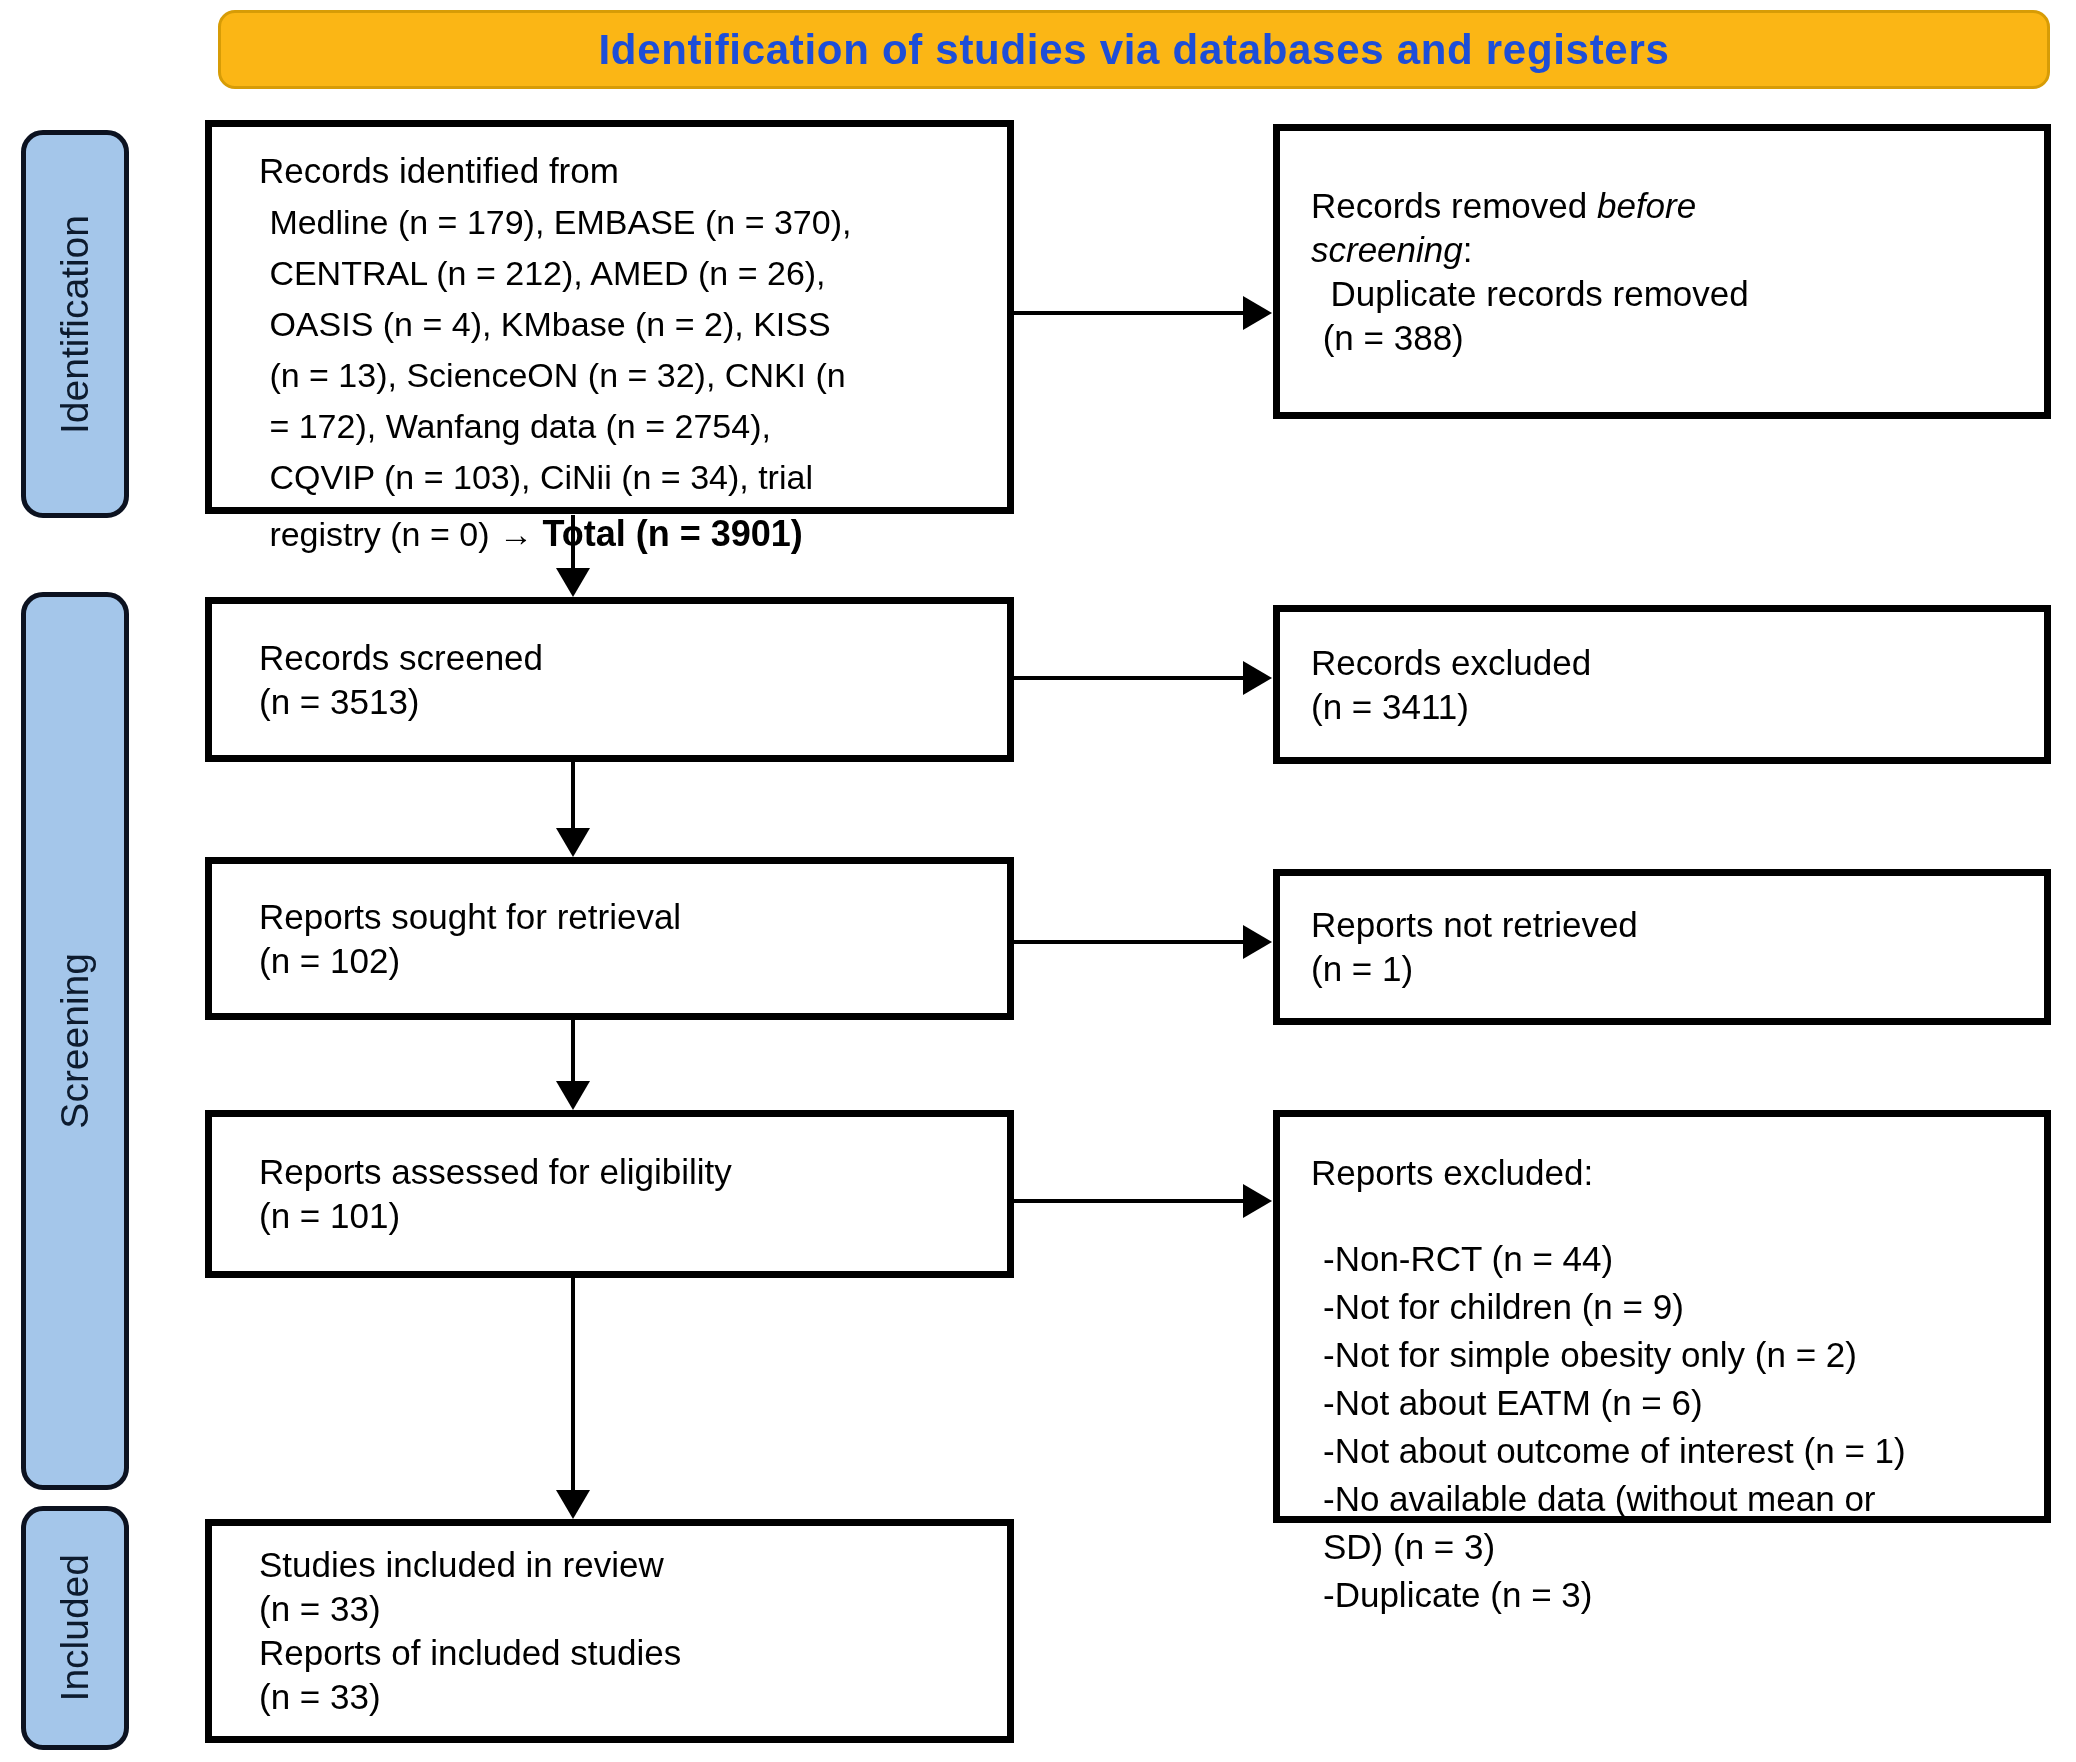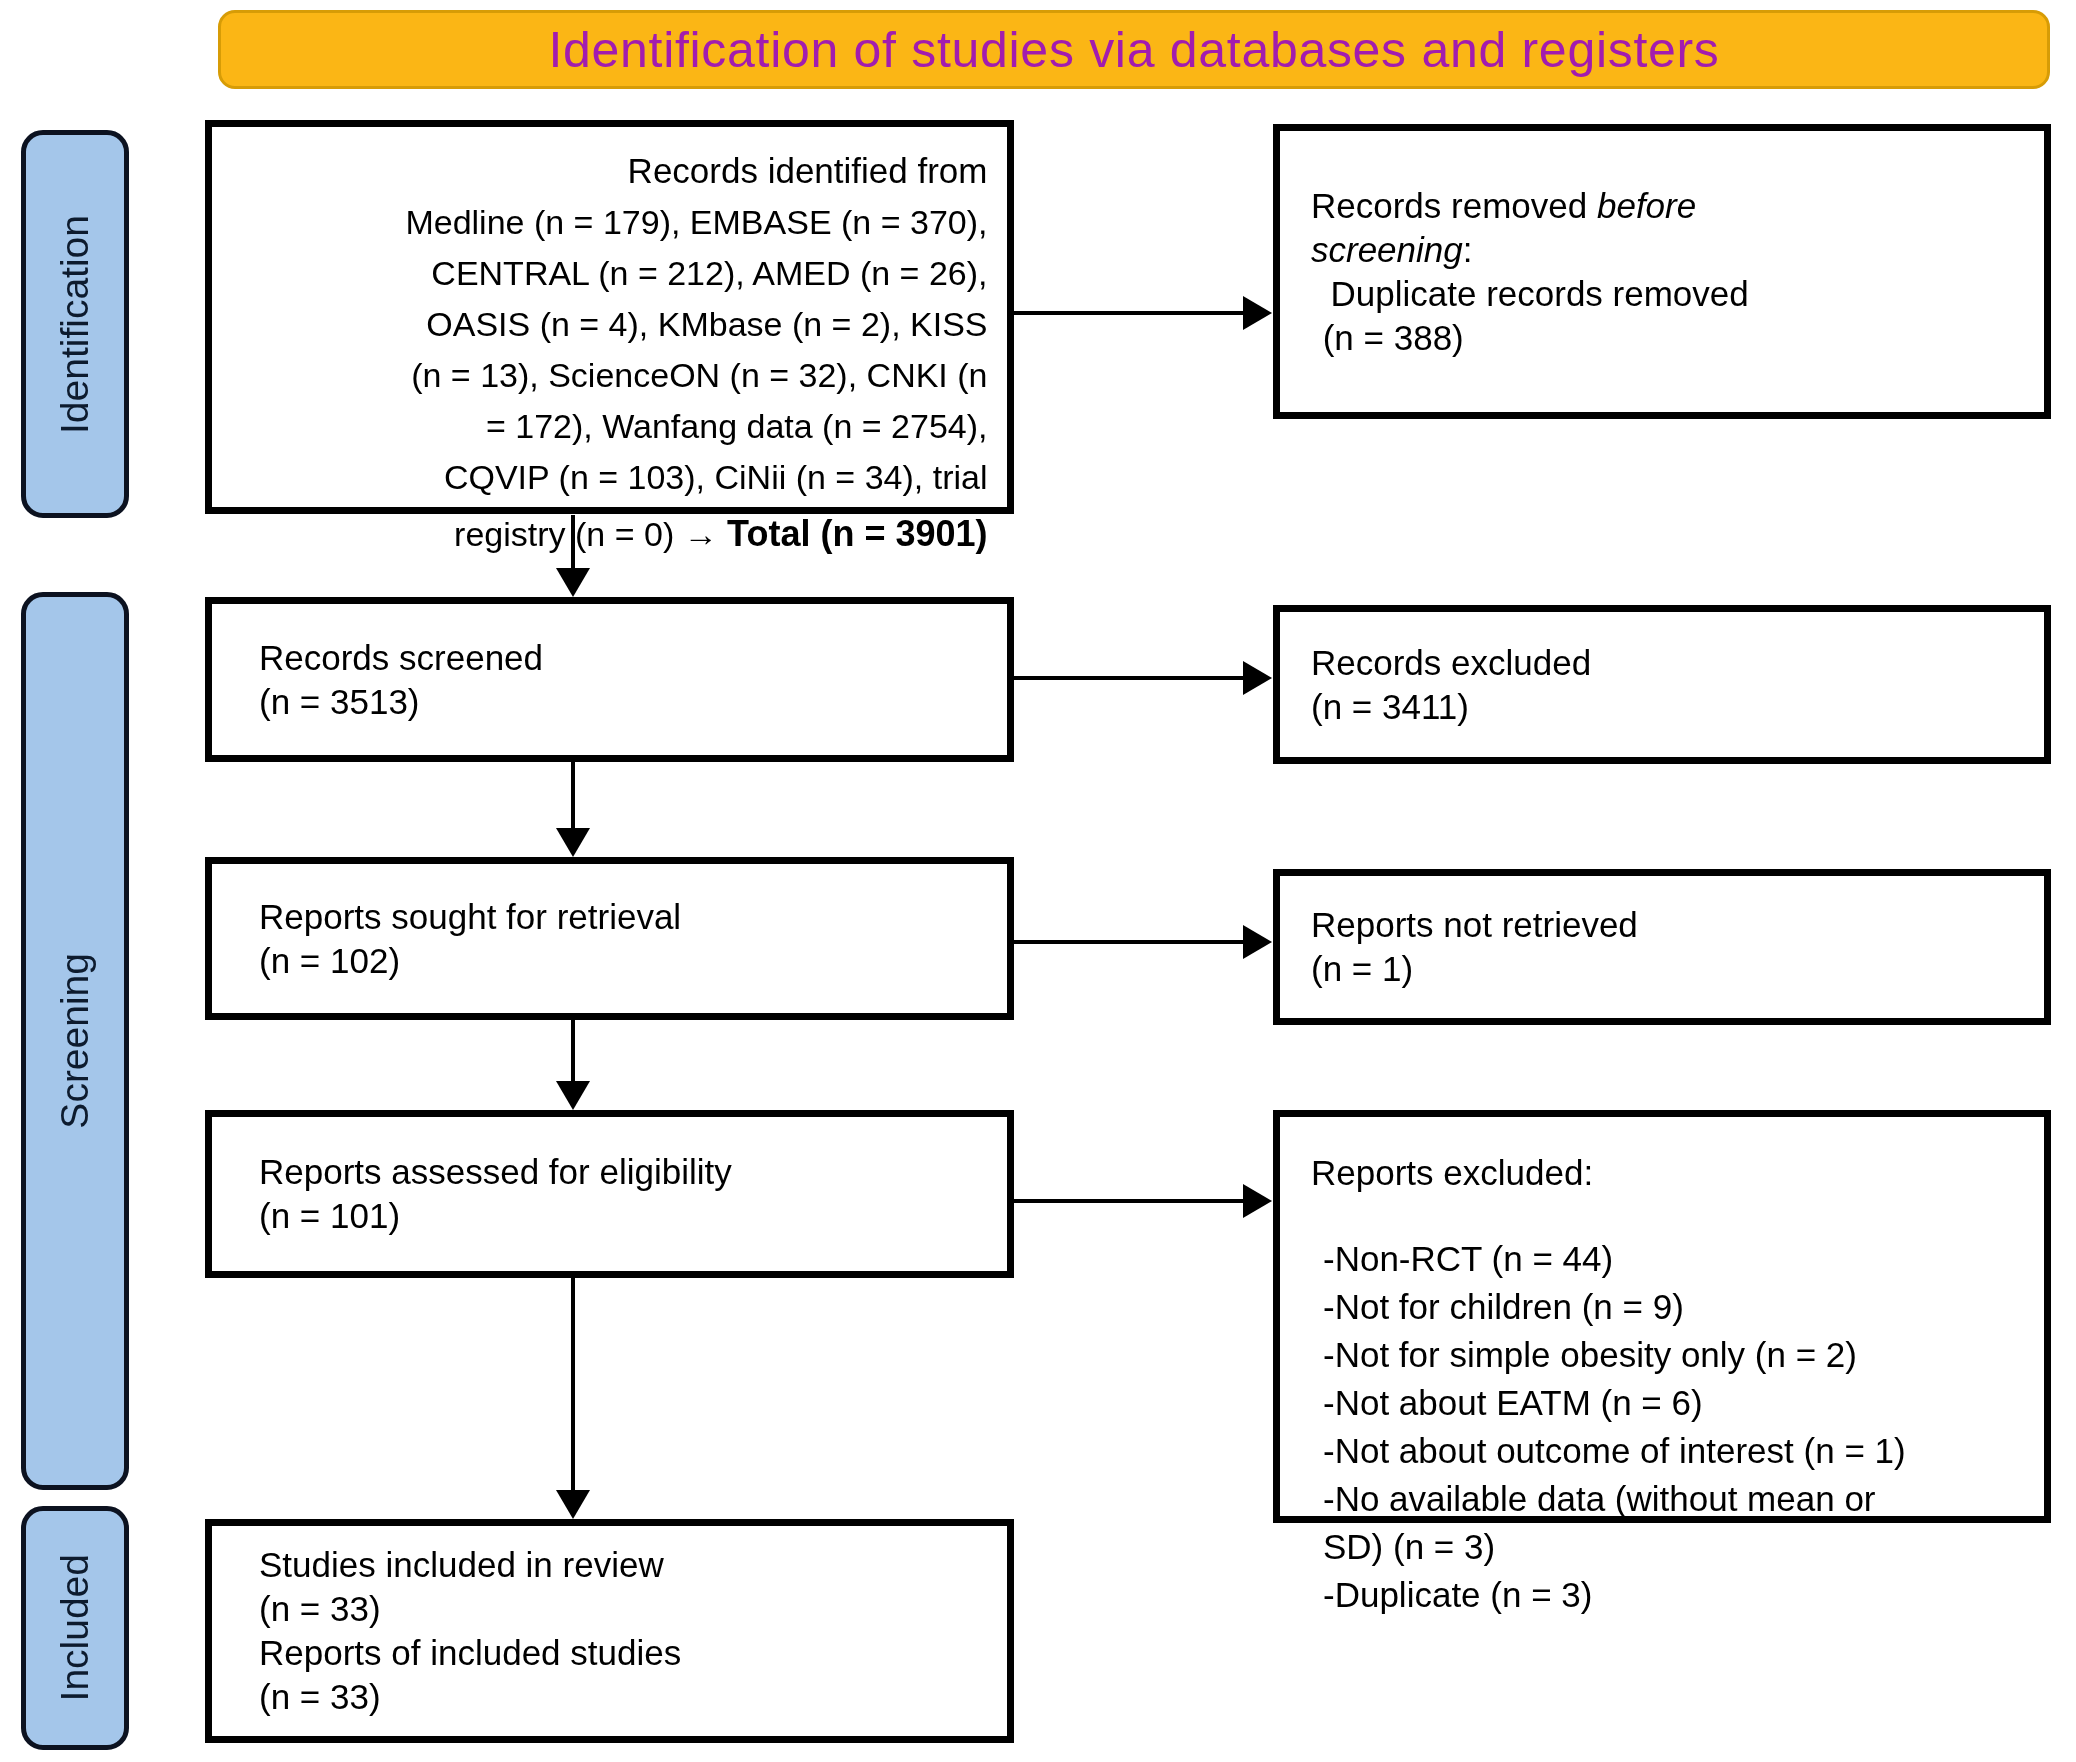--- a/index.html
+++ b/index.html
@@ -15,41 +15,41 @@
   html,body{background:#ffffff;}
   body{font-family:"Liberation Sans","DejaVu Sans",sans-serif;color:var(--text);}
   .canvas{position:relative;width:2077px;height:1763px;background:#ffffff;overflow:hidden;}
 
   
   .banner{
     position:absolute;left:218px;top:10.4px;width:1832px;height:79px;
     background:var(--banner-fill);border:3.9px solid var(--banner-border);
     border-radius:17px;display:flex;align-items:center;justify-content:center;
   }
-  .banner span{font-size:50px;font-weight:normal;color:#a21caf;letter-spacing:0.7px;}
+  .banner span{font-size:42px;font-weight:bold;color:#1d4ed8;letter-spacing:0.7px;}
 
   
   .stage{
     position:absolute;left:21px;width:108px;
     background:var(--stage-fill);border:5.9px solid var(--stage-border);
     border-radius:22px;display:flex;align-items:center;justify-content:center;
   }
   .stage-identification{top:130px;height:388px;}
   .stage-screening{top:592px;height:898px;}
   .stage-included{top:1506px;height:244px;}
   .vtext{
     writing-mode:vertical-rl;transform:rotate(180deg);
     font-size:39px;color:#0D1B2E;white-space:nowrap;
   }
 
   
   .box{position:absolute;background:#ffffff;border:7.2px solid var(--box-border);}
   .col-main{left:205px;width:809px;}
   .col-right{left:1273px;width:778px;}
-  .box1{top:120px;height:394px;padding:22px 19.5px 0 47px;text-align:right;}
+  .box1{top:120px;height:394px;padding:22px 19.5px 0 47px;}
   .box2{top:597px;height:165px;}
   .box3{top:857px;height:163px;}
   .box4{top:1110px;height:168px;}
   .box5{top:1519px;height:224px;}
   .rbox1{top:124px;height:295px;}
   .rbox2{top:605px;height:159px;}
   .rbox3{top:869px;height:156px;}
   .rbox4{top:1110px;height:413px;padding:34px 19.5px 0 31px;}
 
   .centered{display:flex;flex-direction:column;justify-content:center;}

